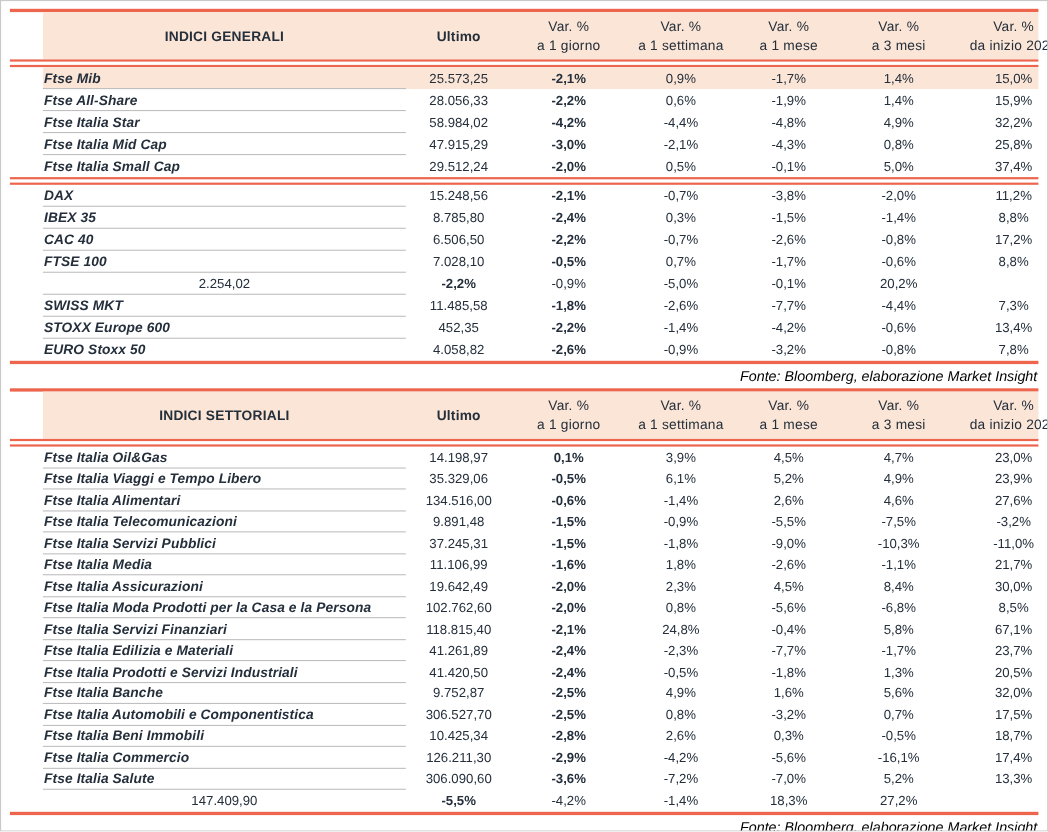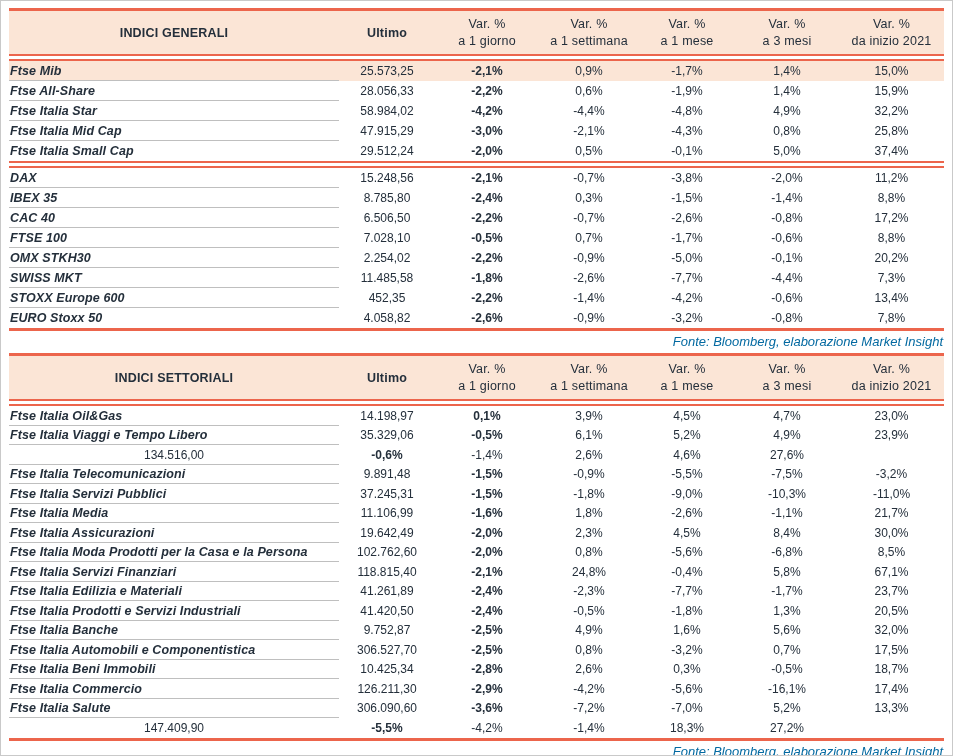--- a/index.html
+++ b/index.html
@@ -10,20 +10,21 @@
     border:1px solid #c9c9c9;
     padding:7px 8px 0 8px;
     background:#ffffff;
     font-family:"Liberation Sans", sans-serif;
     color:#242f3b;
     overflow:hidden;
   }
   .grid {
     display:grid;
     grid-template-columns:330px 96px 104px 100px 96px 104px 105px;
+    margin-left:30px;
   }
   .line-thick { height:3px; background:#ec654c; }
   .line-double {
     box-sizing:border-box;
     height:7px;
     border-top:2px solid #ec654c;
     border-bottom:2px solid #ec654c;
     background:#ffffff;
   }
   .hdr {
@@ -69,21 +70,21 @@
     text-align:center;
     font-size:12px;
     white-space:nowrap;
   }
   .cell.num.bold { font-weight:bold; }
   .fonte {
     text-align:right;
     font-style:italic;
     font-size:13px;
     padding:3px 1px 4px 0;
-    color:#0369a1;
+    color:#000000;
   }
 </style>
 </head>
 <body>
 
 <div class="page">
   <div id="tables-root">
   <section class="tbl tbl-general">
     <div class="line-thick"></div>
     <div class="hdr grid">
@@ -201,21 +202,20 @@
     <div class="cell name">FTSE 100</div>
     <div class="cell num">7.028,10</div>
     <div class="cell num bold">-0,5%</div>
     <div class="cell num">0,7%</div>
     <div class="cell num">-1,7%</div>
     <div class="cell num">-0,6%</div>
     <div class="cell num">8,8%</div>
   </div>
 
   <div class="row grid">
-    <div class="cell name">OMX STKH30</div>
     <div class="cell num">2.254,02</div>
     <div class="cell num bold">-2,2%</div>
     <div class="cell num">-0,9%</div>
     <div class="cell num">-5,0%</div>
     <div class="cell num">-0,1%</div>
     <div class="cell num">20,2%</div>
   </div>
 
   <div class="row grid">
     <div class="cell name">SWISS MKT</div>
@@ -298,20 +298,21 @@
     <div class="cell name">Ftse Italia Viaggi e Tempo Libero</div>
     <div class="cell num">35.329,06</div>
     <div class="cell num bold">-0,5%</div>
     <div class="cell num">6,1%</div>
     <div class="cell num">5,2%</div>
     <div class="cell num">4,9%</div>
     <div class="cell num">23,9%</div>
   </div>
 
   <div class="row grid">
+    <div class="cell name">Ftse Italia Alimentari</div>
     <div class="cell num">134.516,00</div>
     <div class="cell num bold">-0,6%</div>
     <div class="cell num">-1,4%</div>
     <div class="cell num">2,6%</div>
     <div class="cell num">4,6%</div>
     <div class="cell num">27,6%</div>
   </div>
 
   <div class="row grid">
     <div class="cell name">Ftse Italia Telecomunicazioni</div>

